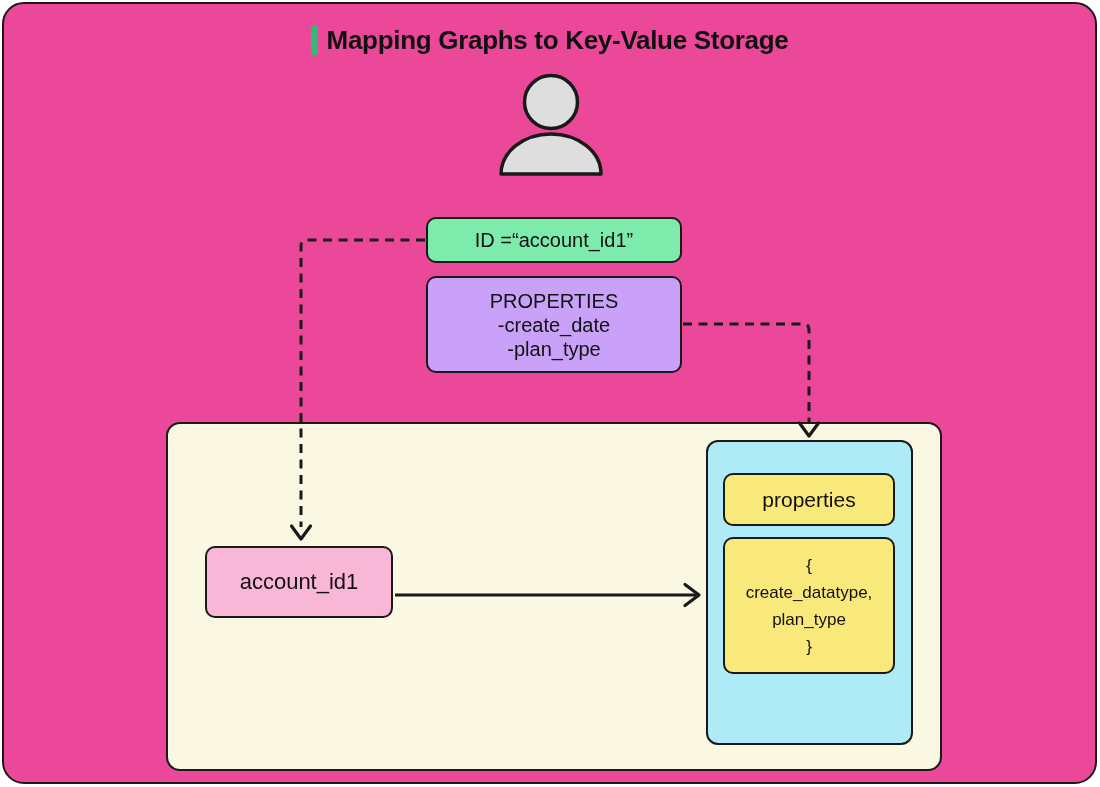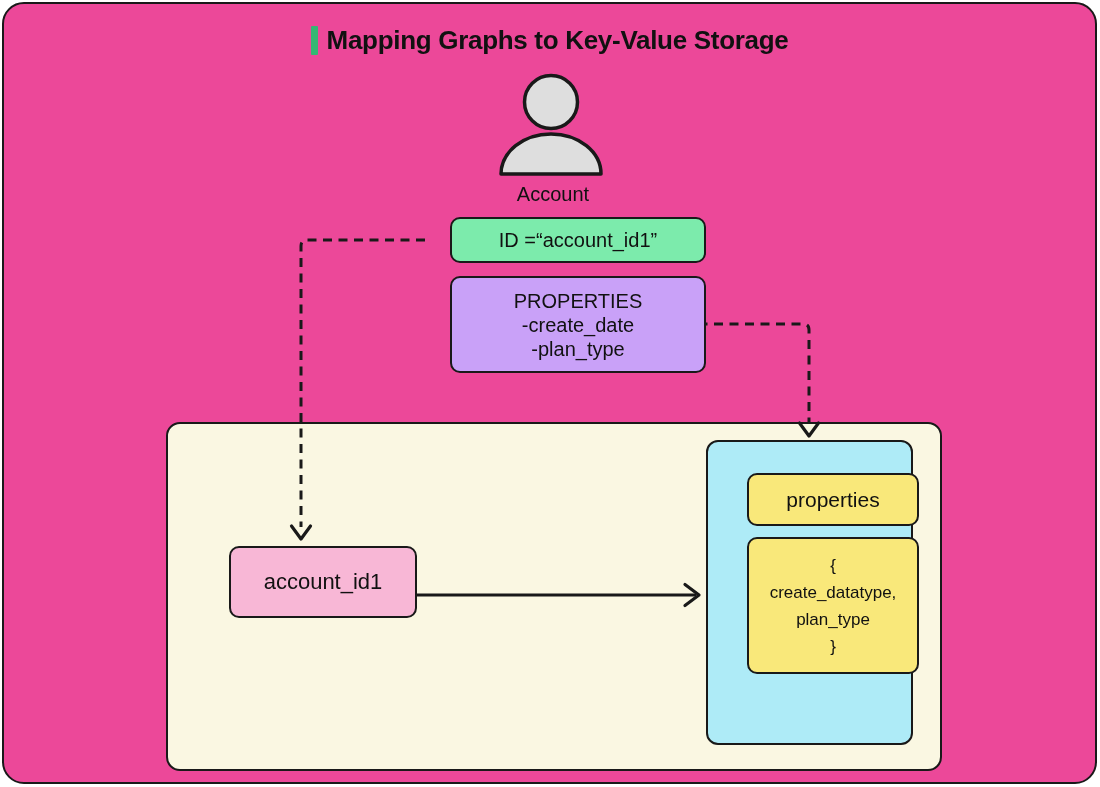--- a/index.html
+++ b/index.html
@@ -66,21 +66,20 @@
     box-sizing: border-box;
     border: 2.5px solid #191919;
     border-radius: 10px;
     display: flex;
     flex-direction: column;
     align-items: center;
     justify-content: center;
     color: #111;
     z-index: 2;
     text-align: center;
-    margin-left: 24px;
   }
   .id-box {
     left: 422px; top: 213px;
     width: 256px; height: 46px;
     background: #7cebac;
     font-size: 20px;
   }
   .props-box {
     left: 422px; top: 272px;
     width: 256px; height: 97px;
@@ -176,21 +175,20 @@
         <path class="stroke-line" d="M 391 591 L 692 591"></path>
         <path class="arrow-head" d="M 681 580.5 L 695 591 L 681 601.5"></path>
       </g>
     </svg>
 
     <div class="title-row">
       <span class="accent-bar"></span>
       <h1 class="title-text">Mapping Graphs to Key-Value Storage</h1>
     </div>
 
-    <div class="account-label">Account</div>
 
     <div class="node id-box">
       <span>ID =“account_id1”</span>
     </div>
 
     <div class="node props-box">
       <div>PROPERTIES</div>
       <div>-create_date</div>
       <div>-plan_type</div>
     </div>

